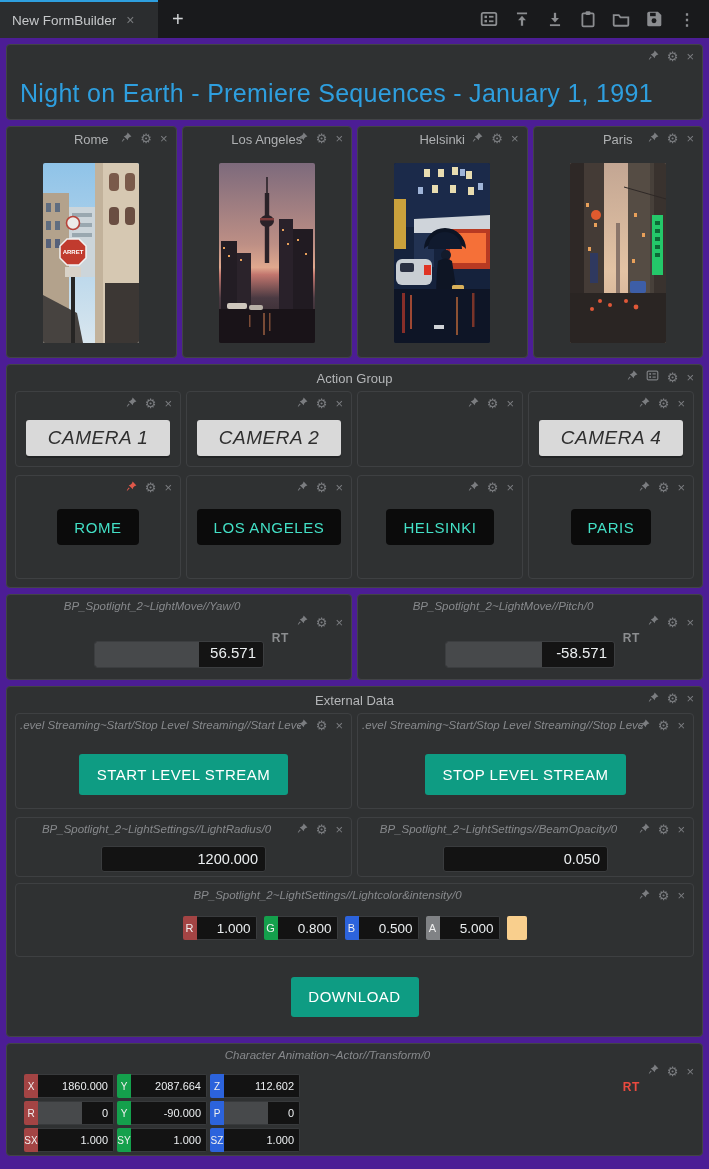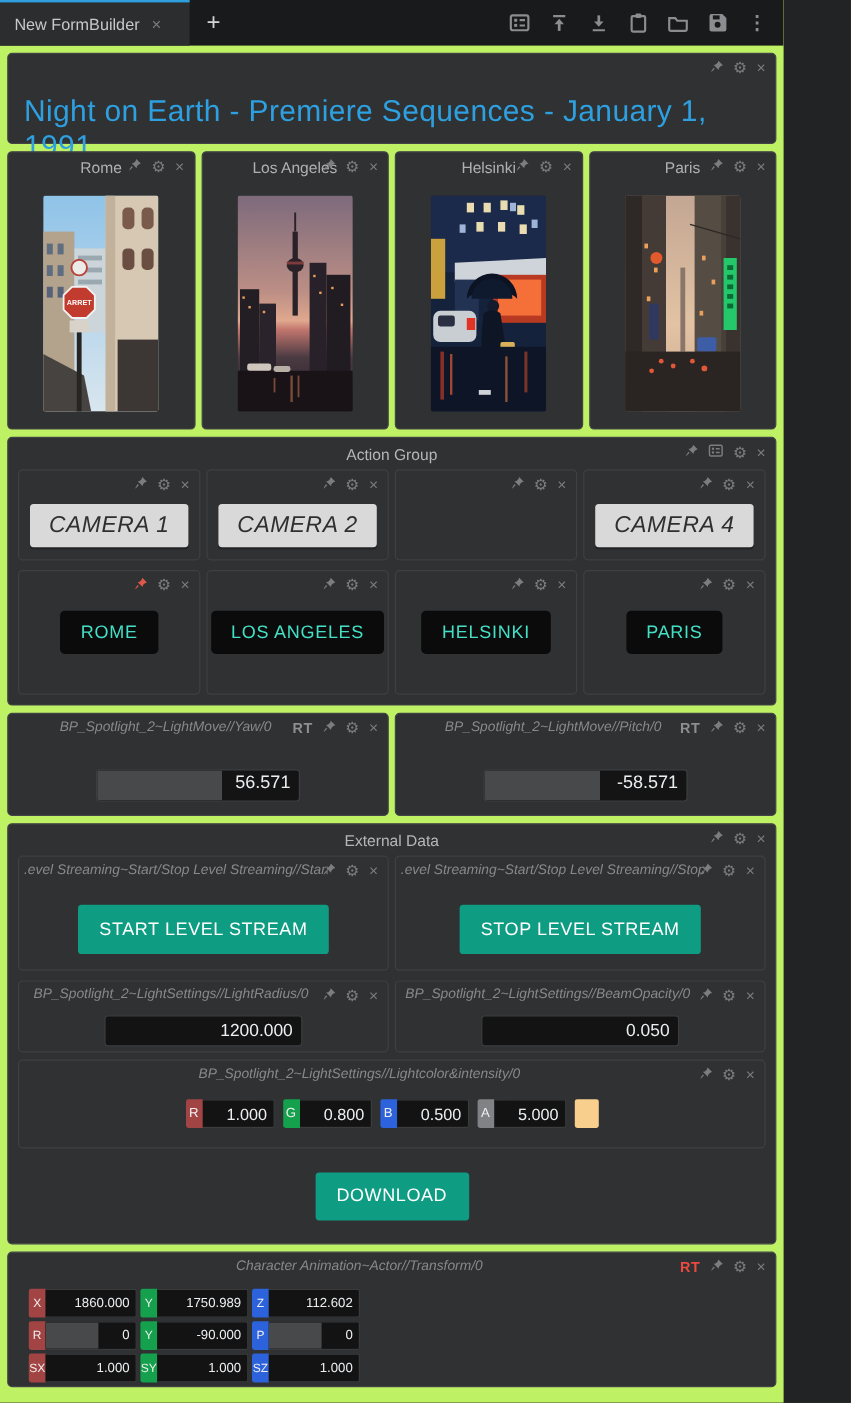--- a/index.html
+++ b/index.html
@@ -1,37 +1,37 @@
 <!DOCTYPE html>
 <html><head>
 <meta charset="utf-8">
 <style>
   * { margin:0; padding:0; box-sizing:border-box; }
   html,body { background:#222324; }
-  .app { width:653px; height:1169px; background:#bef264; font-family:"Liberation Sans",sans-serif; overflow:hidden; position:relative; }
+  .app { width:709px; height:1169px; background:#4c1d95; font-family:"Liberation Sans",sans-serif; overflow:hidden; position:relative; }
 
   
   .tabbar { height:38px; background:#191a1c; display:flex; align-items:stretch; }
   .tab { width:158px; background:#2b2d2f; border-top:2px solid #2e9fdf; display:flex; align-items:center; gap:10px; padding:0 12px; color:#c6c8ca; font-size:13.5px; }
   .tab-close { color:#797b7e; font-size:14px; cursor:pointer; }
   .newtab { color:#d2d4d6; font-size:20px; display:flex; align-items:center; padding:0 14px; }
   .toolbar { margin-left:auto; display:flex; align-items:center; gap:9px; padding-right:10px; }
   .tbtn { width:24px; height:24px; display:flex; align-items:center; justify-content:center; }
   .tbtn svg { stroke:#8b8d90; fill:none; stroke-width:1.6; }
   .kebab { color:#8b8d90; font-size:16px; font-weight:bold; letter-spacing:0; }
 
   
   .content { padding:6px 3px 0; }
   .panel { background:#2f3132; border:1px solid #424446; border-radius:4px; position:relative; }
   .picons { position:absolute; top:4px; right:8px; display:flex; align-items:center; gap:8px; color:#7b7d80; font-size:12px; z-index:5; }
   .picons .pin svg { fill:#7b7d80; }
   .picons .pin.red svg { fill:#e0584a; }
   .picons .gear { font-size:13px; line-height:1; }
   .picons .xx { font-size:13px; }
-  .rt { font-size:12px; font-weight:bold; color:#8c8e90; letter-spacing:.5px; }
+  .rt { font-size:12px; font-weight:bold; color:#8c8e90; letter-spacing:.5px;margin-top:32px; }
   .rt.red { color:#ea4a3f; }
   .sub-head { position:relative; height:24px; }
   .sub-title { position:absolute; left:0; right:54px; top:5px; text-align:center; font-style:italic; font-size:11.5px; color:#87898c; white-space:nowrap; overflow:hidden; }
   .sub-title.leftcut { text-align:left; padding-left:4px; right:50px; }
 
   
   .title-panel { margin:0 3px 6px; height:76px; }
   .app-title { padding:34px 0 0 13px; font-size:25px; color:#2e9fdf; letter-spacing:.3px; }
 
   
@@ -644,21 +644,21 @@
           <div class="trow">
             <div class="tcell">
                 <div class="tlabel" style="background: rgb(163, 68, 68);">X</div>
                 <div class="tfield">
                   <div class="tval">1860.000</div>
                 </div>
               </div>
             <div class="tcell">
                 <div class="tlabel" style="background: rgb(20, 160, 76);">Y</div>
                 <div class="tfield">
-                  <div class="tval">1750.989</div>
+                  <div class="tval">2087.664</div>
                 </div>
               </div>
             <div class="tcell">
                 <div class="tlabel" style="background: rgb(44, 99, 220);">Z</div>
                 <div class="tfield">
                   <div class="tval">112.602</div>
                 </div>
               </div>
           </div>
           <div class="trow">

